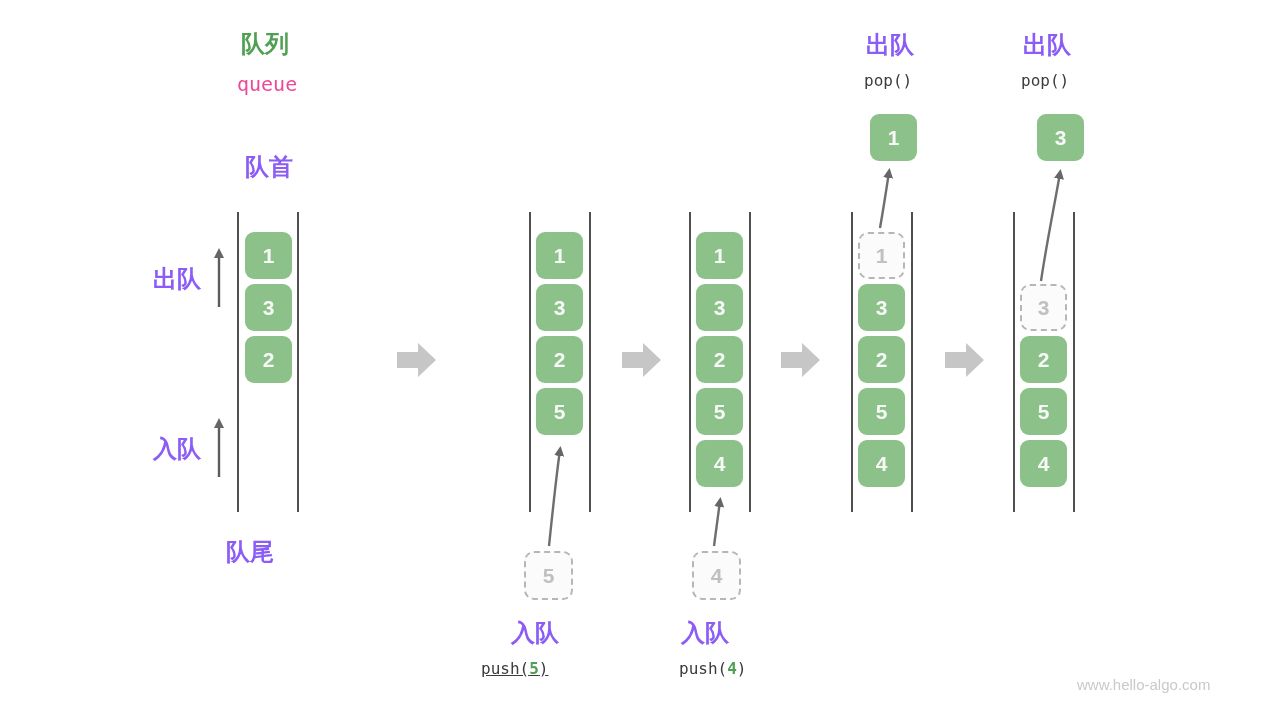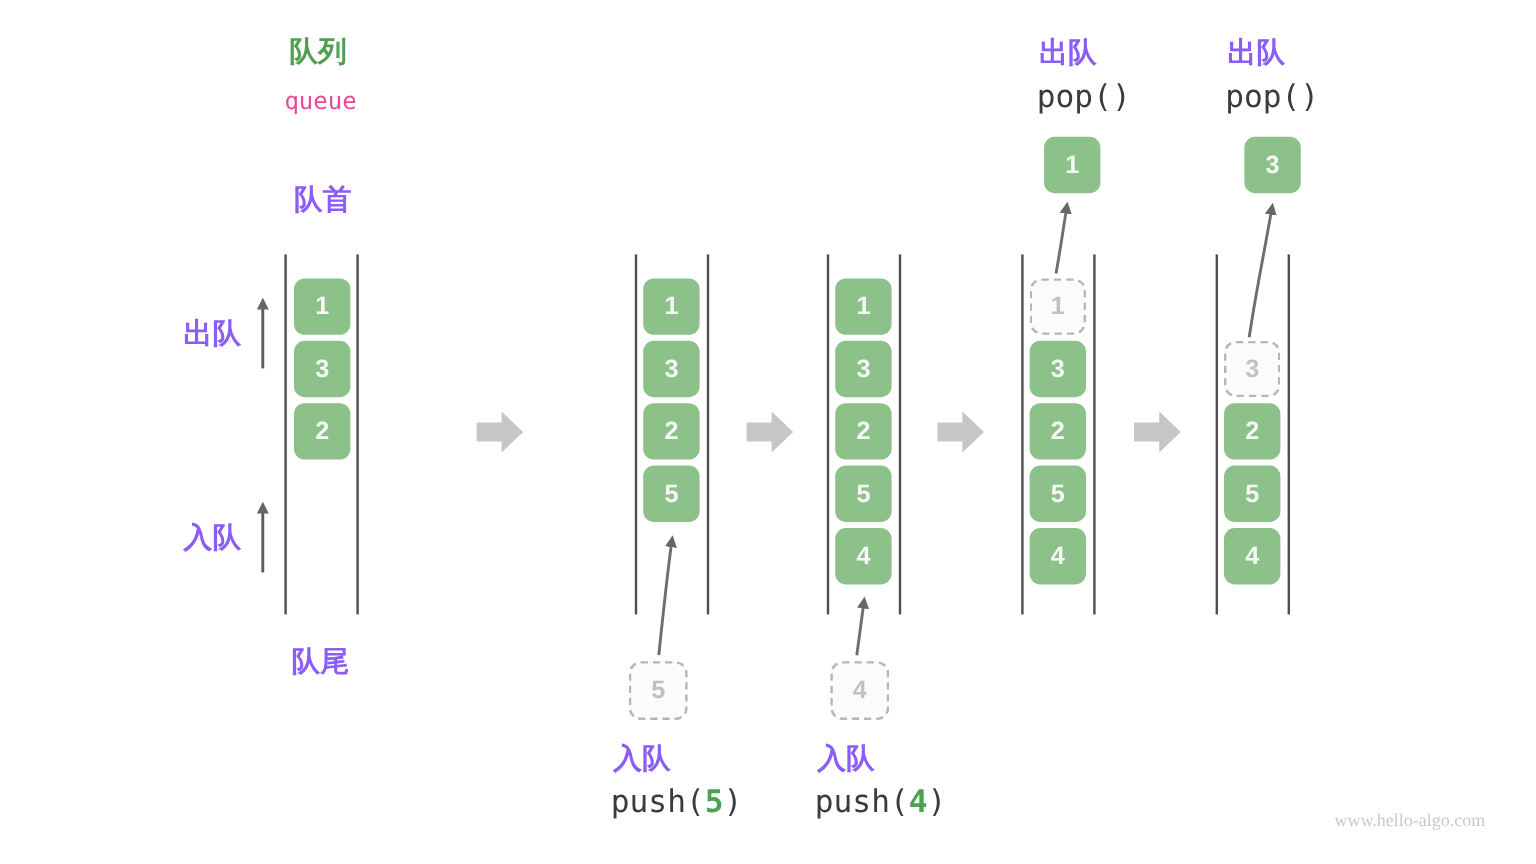--- a/index.html
+++ b/index.html
@@ -28,21 +28,21 @@
     font-weight: 700;
     font-size: 24px;
     line-height: 26px;
     color: #8b5cf6;
     white-space: nowrap;
   }
   .zh.green { color: #4fa052; }
   .code {
     position: absolute;
     font-family: "DejaVu Sans Mono", monospace;
-    font-size: 26px;
+    font-size: 16px;
     line-height: 26px;
     color: #3b3b3b;
     white-space: nowrap;
   }
   .code .g { color: #4fa052; font-weight: 700; }
   .subtitle {
     position: absolute;
     font-family: "DejaVu Sans Mono", monospace;
     font-size: 20px;
     color: #ec4899;
@@ -79,23 +79,23 @@
     width: 49px;
     height: 49px;
   }
   .flow-arrow {
     position: absolute;
     width: 40px;
     height: 36px;
   }
   .watermark {
     position: absolute;
-    left: 1112px;
+    left: 1077px;
     top: 676px;
-    font-family: Liberation Serif, serif;
+    font-family: Liberation Sans, sans-serif;
     font-size: 15px;
     color: #c9c9c9;
     white-space: nowrap;
   }
 </style>
 </head>
 <body>
 
 <div class="canvas">
 
@@ -110,21 +110,21 @@
     <path d="M 549 546 C 553 508 556 478 560 450" fill="none" stroke="#6e6e6e" stroke-width="2.4" marker-end="url(#ah)"></path>
     <path d="M 714 546 C 716 531 718 516 720 501" fill="none" stroke="#6e6e6e" stroke-width="2.4" marker-end="url(#ah)"></path>
     <path d="M 880 228 C 883 211 886 192 889 172" fill="none" stroke="#6e6e6e" stroke-width="2.4" marker-end="url(#ah)"></path>
     <path d="M 1041 281 C 1047 241 1054 208 1060 173" fill="none" stroke="#6e6e6e" stroke-width="2.4" marker-end="url(#ah)"></path>
   </svg>
 
   <div class="zh green" style="left:241px; top:31px;">队列</div>
   <div class="subtitle" style="left:237px; top:72px;">queue</div>
 
   <div class="zh" style="left:245px; top:154px;">队首</div>
-  <div class="zh" style="left:243px; top:539px;">队尾</div>
+  <div class="zh" style="left:226px; top:539px;">队尾</div>
   <div class="zh" style="left:153px; top:266px;">出队</div>
   <div class="zh" style="left:153px; top:436px;">入队</div>
 
   <div class="wall" style="left:237px;"></div>
   <div class="wall" style="left:297px;"></div>
   <div class="box" style="left:245px; top:232px;">1</div>
   <div class="box" style="left:245px; top:284px;">3</div>
   <div class="box" style="left:245px; top:336px;">2</div>
 
   <svg class="flow-arrow" style="left:397px; top:342px;" viewBox="0 0 40 36">
@@ -132,21 +132,21 @@
   </svg>
 
   <div class="wall" style="left:529px;"></div>
   <div class="wall" style="left:589px;"></div>
   <div class="box" style="left:536px; top:232px;">1</div>
   <div class="box" style="left:536px; top:284px;">3</div>
   <div class="box" style="left:536px; top:336px;">2</div>
   <div class="box" style="left:536px; top:388px;">5</div>
   <div class="box ghost incoming" style="left:524px; top:551px;">5</div>
   <div class="zh" style="left:511px; top:620px;">入队</div>
-  <div class="code" style="left:509px; top:656px;"><span>push(</span><span class="g">5</span><span>)</span></div>
+  <div class="code" style="left:481px; top:656px;text-decoration:underline;"><span>push(</span><span class="g">5</span><span>)</span></div>
 
   <svg class="flow-arrow" style="left:622px; top:342px;" viewBox="0 0 40 36">
     <polygon points="0,10 21,10 21,1 39,18 21,35 21,26 0,26" fill="#c6c6c6"></polygon>
   </svg>
 
   <div class="wall" style="left:689px;"></div>
   <div class="wall" style="left:749px;"></div>
   <div class="box" style="left:696px; top:232px;">1</div>
   <div class="box" style="left:696px; top:284px;">3</div>
   <div class="box" style="left:696px; top:336px;">2</div>

